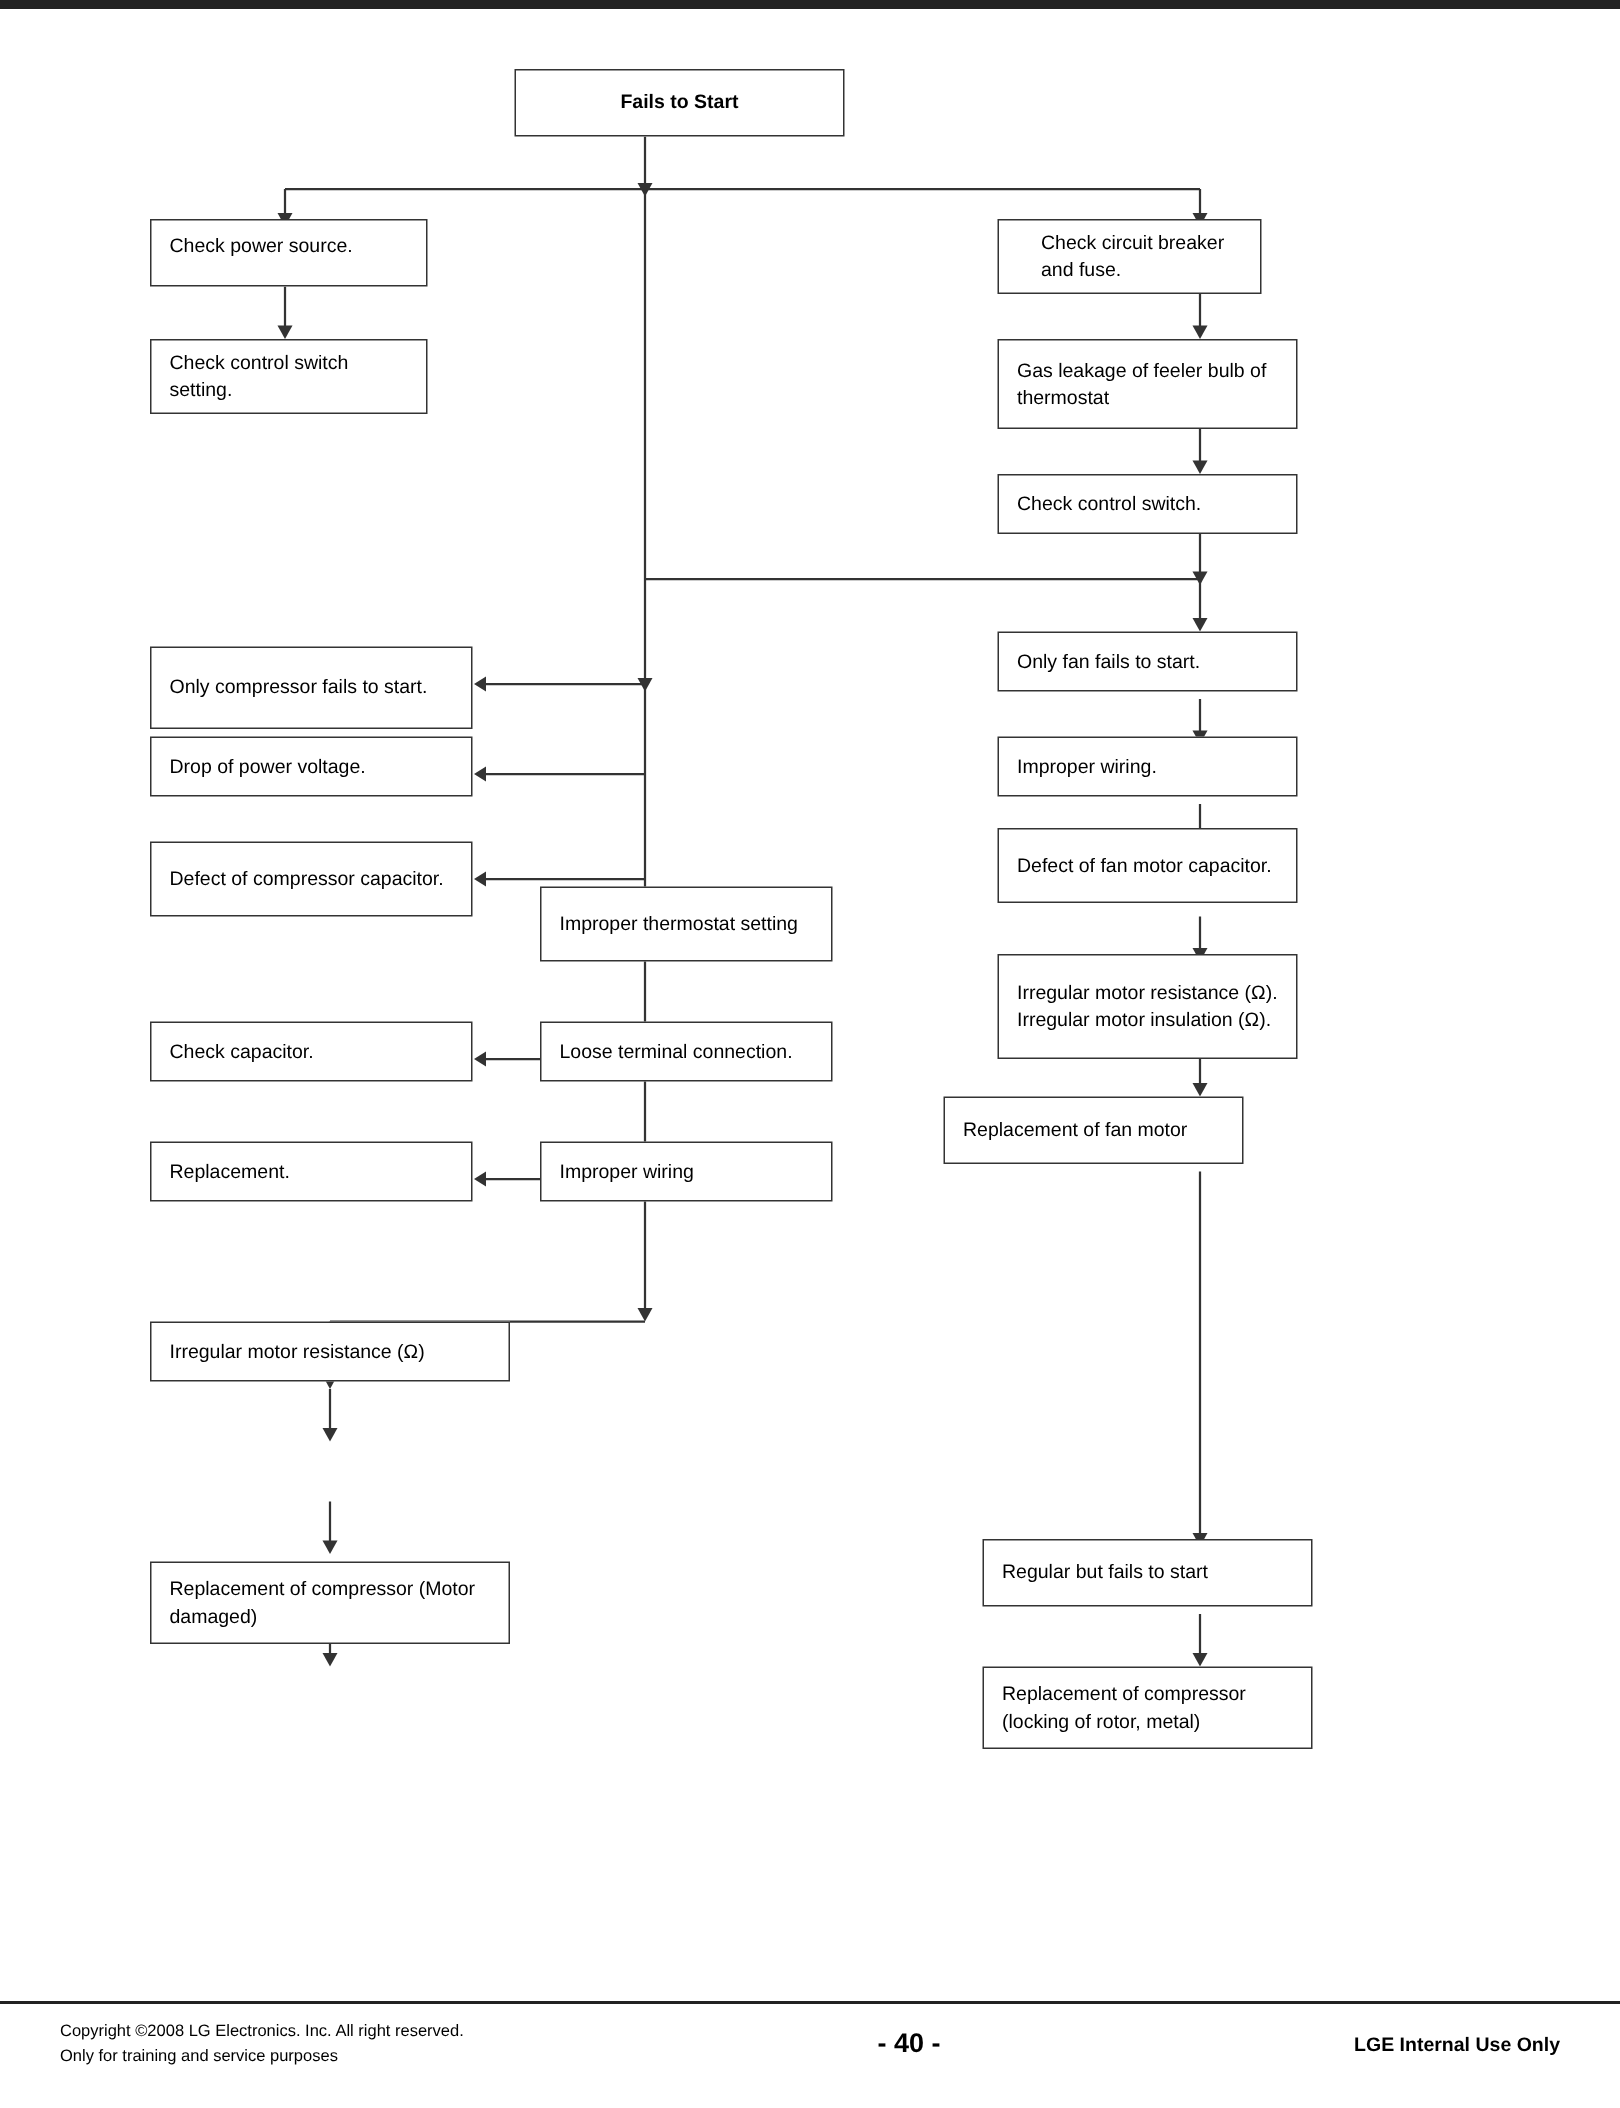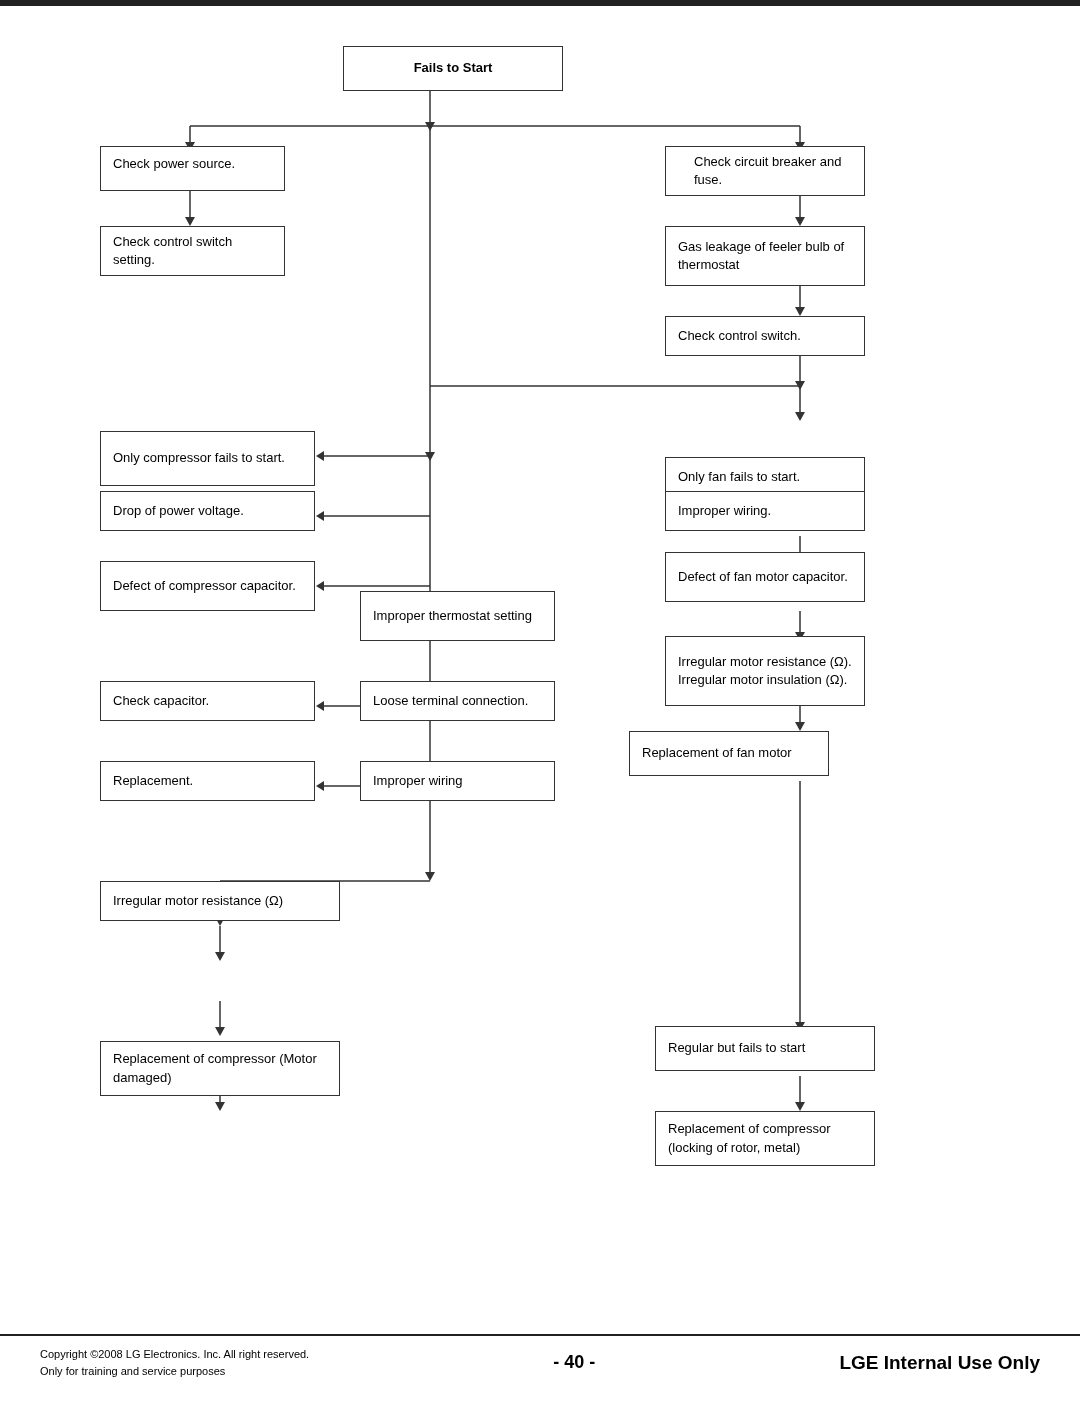--- a/index.html
+++ b/index.html
@@ -60,21 +60,21 @@
       right: 0;
       border-top: 2px solid #222;
       padding: 10px 40px;
       display: flex;
       align-items: center;
       justify-content: space-between;
       font-size: 12px;
     }
     .footer-left { font-size: 11px; line-height: 1.5; }
     .footer-center { font-size: 18px; font-weight: bold; }
-    .footer-right { font-size: 19px; font-weight: bold; }
+    .footer-right { font-size: 13px; font-weight: bold; }
   </style>
 </head>
 <body>
 
 <div class="page">
   <div class="top-border"></div>
   <div class="content">
     <div class="flowchart" style="height:1280px;">
 
       <svg class="flow-svg" height="1280" width="1000">
@@ -174,21 +174,21 @@
       </div>
 
       <div class="box" style="left:60px; top:120px; width:185px; height:45px; display:flex; align-items:flex-start;">
         <span>Check  power source.</span>
       </div>
 
       <div class="box" style="left:60px; top:200px; width:185px; height:50px; display:flex; align-items:center;">
         <span>Check control switch setting.</span>
       </div>
 
-      <div class="box" style="left:625px; top:120px; width:200px; height:50px; display:flex; align-items:center;padding-left:28px;">
+      <div class="box" style="left:625px; top:120px; width:176px; height:50px; display:flex; align-items:center;padding-left:28px;">
         <span>Check circuit breaker and fuse.</span>
       </div>
 
       <div class="box" style="left:625px; top:200px; width:200px; height:60px; display:flex; align-items:center;">
         <span>Gas leakage of feeler bulb of thermostat</span>
       </div>
 
       <div class="box" style="left:625px; top:290px; width:200px; height:40px; display:flex; align-items:center;">
         <span>Check control switch.</span>
       </div>
@@ -206,21 +206,21 @@
       </div>
 
       <div class="box" style="left:60px; top:655px; width:215px; height:40px; display:flex; align-items:center;">
         <span>Check capacitor.</span>
       </div>
 
       <div class="box" style="left:60px; top:735px; width:215px; height:40px; display:flex; align-items:center;">
         <span>Replacement.</span>
       </div>
 
-      <div class="box" style="left:625px; top:395px; width:200px; height:40px; display:flex; align-items:center;margin-top:36px;">
+      <div class="box" style="left:625px; top:395px; width:200px; height:40px; display:flex; align-items:center;">
         <span>Only fan fails to start.</span>
       </div>
 
       <div class="box" style="left:625px; top:465px; width:200px; height:40px; display:flex; align-items:center;">
         <span>Improper wiring.</span>
       </div>
 
       <div class="box" style="left:625px; top:526px; width:200px; height:50px; display:flex; align-items:center;">
         <span>Defect of fan motor capacitor.</span>
       </div>

